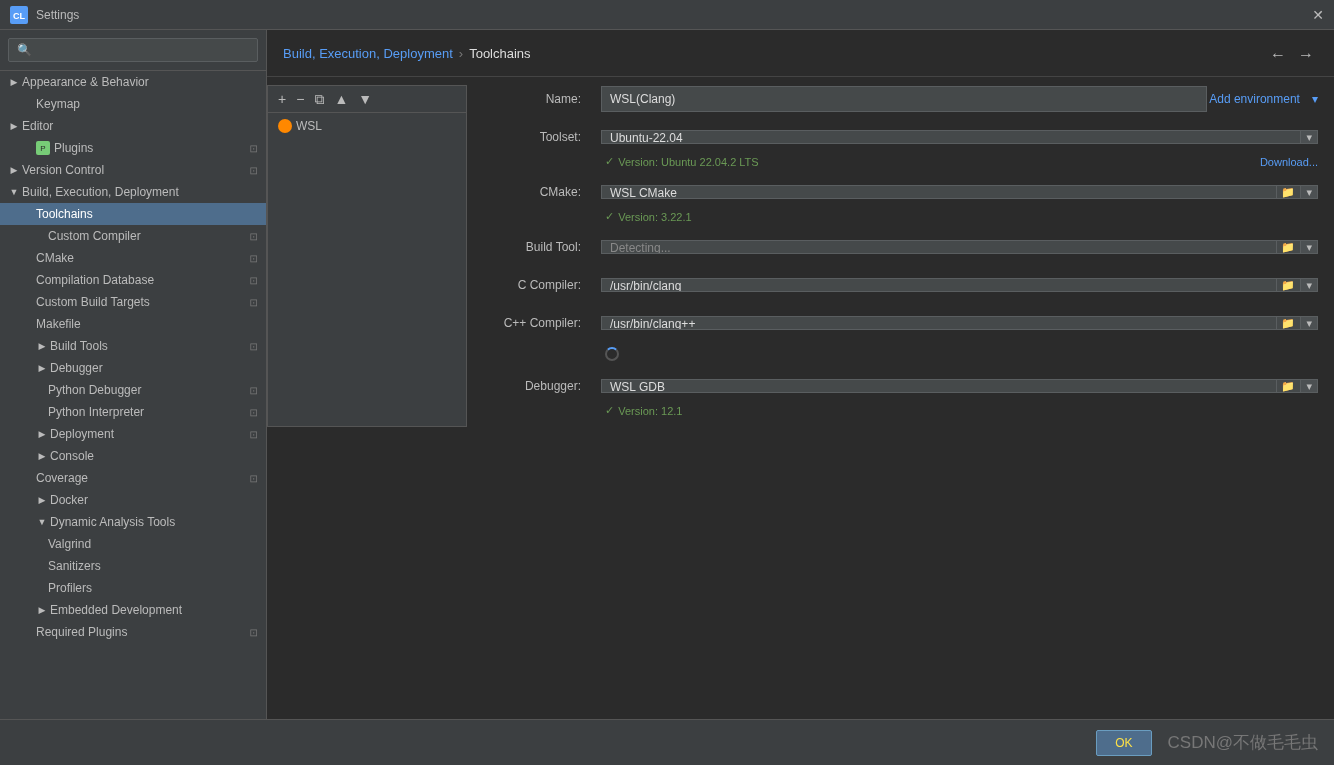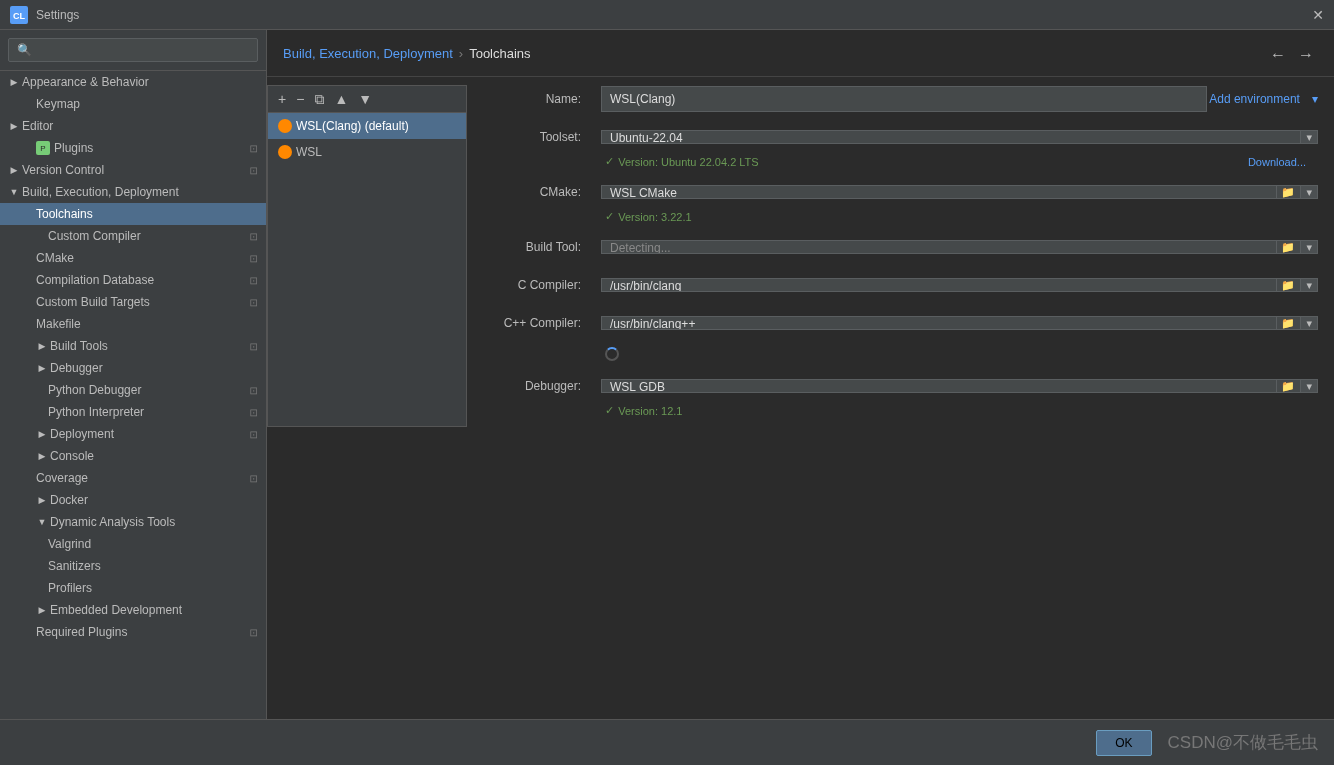--- a/index.html
+++ b/index.html
@@ -249,21 +249,21 @@
       align-items: center;
       font-size: 11px;
     }
     .status-ok { color: #6a9955; }
     .status-check { color: #6a9955; margin-right: 4px; }
 
     .download-link {
       color: #589df6;
       cursor: pointer;
       margin-left: auto;
-      margin-right: 12px;
+      margin-right: 0;
       font-size: 11px;
     }
 
     .add-env-btn {
       background: none;
       border: none;
       color: #589df6;
       cursor: pointer;
       font-size: 12px;
       padding: 0;
@@ -297,21 +297,21 @@
       border-top: 1px solid #555;
       display: flex;
       align-items: center;
       justify-content: flex-end;
       padding: 0 16px;
       gap: 8px;
     }
     .btn-ok {
       background: #4e6d8c;
       border: 1px solid #6a9dc0;
-      color: #000000;
+      color: #fde047;
       padding: 5px 18px;
       font-size: 12px;
       cursor: pointer;
       border-radius: 2px;
     }
 
     
     ::-webkit-scrollbar { width: 6px; }
     ::-webkit-scrollbar-track { background: #3c3f41; }
     ::-webkit-scrollbar-thumb { background: #5a5e60; border-radius: 3px; }
@@ -490,24 +490,20 @@
 
     <div class="toolchains-layout">
 
       <div class="toolchain-panel">
         <div class="toolchain-toolbar">
           <button class="tc-tool-btn">+</button>
           <button class="tc-tool-btn">−</button>
           <button class="tc-tool-btn">⧉</button>
           <button class="tc-tool-btn">▲</button>
           <button class="tc-tool-btn">▼</button>
-        </div>
-        <div class="toolchain-list-item selected">
-          <span class="wsl-icon"></span>
-          <span>WSL(Clang) (default)</span>
         </div>
         <div class="toolchain-list-item">
           <span class="wsl-icon"></span>
           <span>WSL</span>
         </div>
       </div>
 
       <div class="settings-form">
 
         <div class="form-row">

